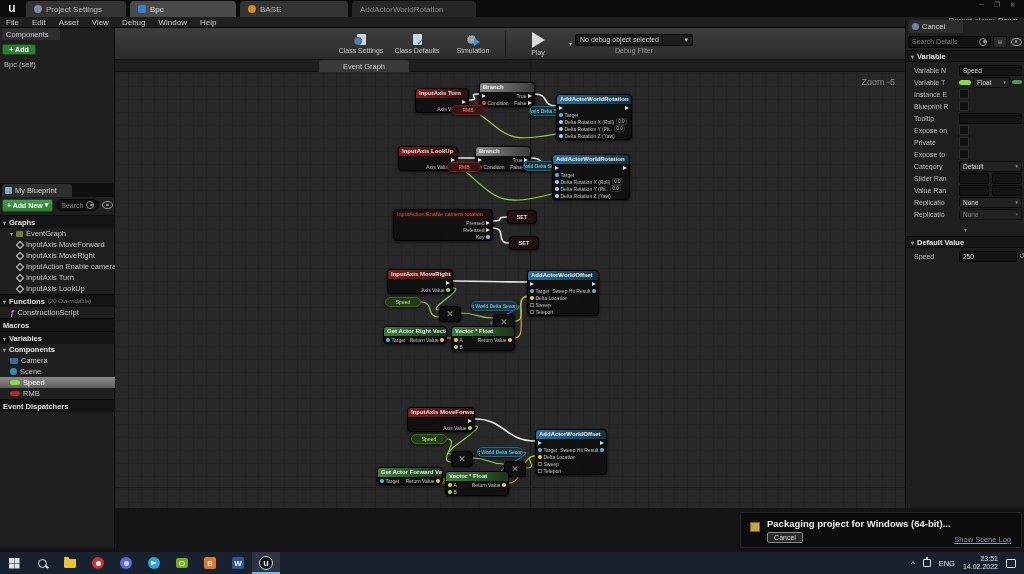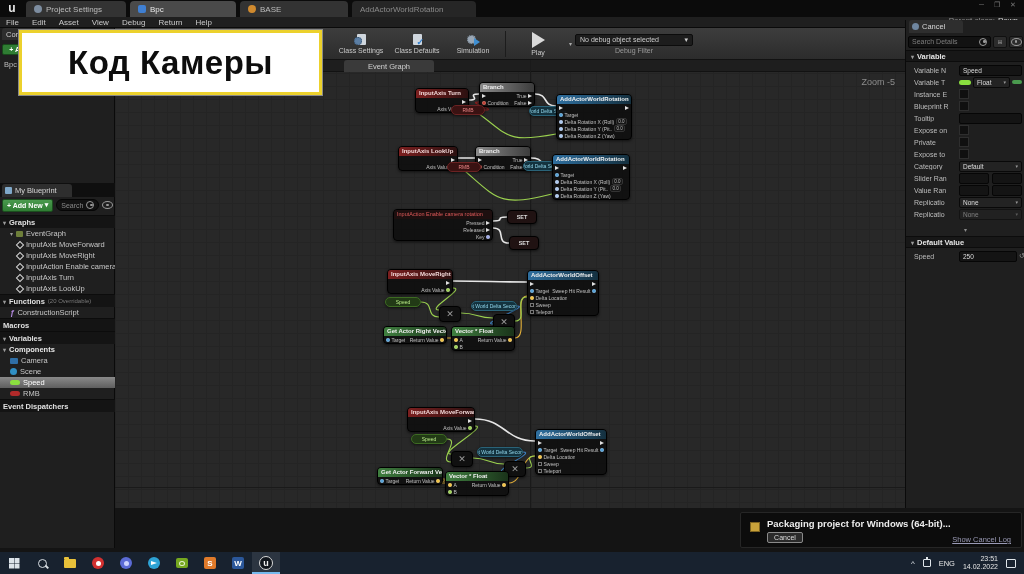--- a/index.html
+++ b/index.html
@@ -70,21 +70,21 @@
   .mi.camera{width:8px;height:6px;background:#2f6ea5;border-radius:1px;}
   .mi.scene{width:7px;height:7px;background:#2f8fc5;border-radius:50%;}
   .mi.pill-green{width:10px;height:5px;background:#8adf3f;border-radius:3px;}
   .mi.pill-red{width:10px;height:5px;background:#b02a2a;border-radius:3px;}
   
   #graph{left:115px;top:60px;width:790px;height:448px;overflow:hidden;background-color:#282828;
     background-image:linear-gradient(#242424 1px,transparent 1px),linear-gradient(90deg,#242424 1px,transparent 1px),
                      linear-gradient(#1d1d1d 1px,transparent 1px),linear-gradient(90deg,#1d1d1d 1px,transparent 1px);
     background-size:13px 13px,13px 13px,104px 104px,104px 104px;}
   #graph-tabstrip{position:absolute;left:0;top:0;width:790px;height:12px;background:#1e1e1e;border-bottom:1px solid #121212;box-sizing:border-box;}
-  #graph-tab{position:absolute;left:229px;top:0;width:90px;height:12px;background:#3a3a3a;border-radius:3px 3px 0 0;color:#d0d0d0;font-size:7.5px;display:flex;align-items:center;justify-content:center;gap:3px;text-align:right;}
+  #graph-tab{position:absolute;left:204px;top:0;width:90px;height:12px;background:#3a3a3a;border-radius:3px 3px 0 0;color:#d0d0d0;font-size:7.5px;display:flex;align-items:center;justify-content:center;gap:3px;text-align:right;}
   #zoom-label{position:absolute;right:10px;top:17px;color:#8d8d8d;font-size:9px;}
   #watermark{position:absolute;right:16px;bottom:12px;color:#3c3c3c;font-size:31px;font-weight:bold;letter-spacing:1px;}
   .gridline-v{position:absolute;left:415px;top:0;width:1px;height:448px;background:#1a1a1a;}
   .gridline-h{position:absolute;left:0;top:427px;width:790px;height:1px;background:#1a1a1a;}
   #wires-svg{position:absolute;left:0;top:0;}
   
   .node{position:absolute;background:rgba(14,14,14,.9);border:1px solid #000;border-radius:4px;box-shadow:0 1px 3px rgba(0,0,0,.6);box-sizing:border-box;}
   .node .hd{height:9px;line-height:9px;padding:0 3px;font-size:6px;font-weight:bold;color:#efefef;border-radius:3px 3px 0 0;white-space:nowrap;overflow:hidden;}
   .node.event .hd{background:linear-gradient(90deg,#7c1f1f,#2c1010);color:#f2d9d9;}
   .node.eventwide .hd{background:#1d0f0f;color:#e05a5a;font-weight:normal;font-size:5.5px;}
@@ -203,21 +203,21 @@
       </div>
     <div class="abs" id="win-controls">─  ❐  ✕</div>
   </div>
 
   <div class="abs" id="menubar">
       <div class="menu-item">File</div>
       <div class="menu-item">Edit</div>
       <div class="menu-item">Asset</div>
       <div class="menu-item">View</div>
       <div class="menu-item">Debug</div>
-      <div class="menu-item">Return</div>
+      <div class="menu-item">Window</div>
       <div class="menu-item">Help</div>
     </div>
   <div class="abs" id="parent-class">
     <span>Parent class:</span><b>Pawn</b>
   </div>
 
   <div class="abs" id="toolbar">
     <div style="width:218px"></div>
     <div class="tbtn">
       <span class="tico">
@@ -907,26 +907,23 @@
         </div>
       </div>
     </div>
   </div>
 
 
   <div class="abs" id="toast">
     <span class="abs" id="toast-icon"></span>
     <span class="abs" id="toast-title">Packaging project for Windows (64-bit)...</span>
     <span class="abs" id="toast-cancel">Cancel</span>
-    <span class="abs" id="toast-link">Show Cancel Log</span>
+    <span class="abs" id="toast-link">Show Scene Log</span>
   </div>
 
-  <div class="abs" id="overlay">
-    <span id="overlay-text">Код Камеры</span>
-  </div>
 
   <div class="abs" id="taskbar">
     <div id="tb-icons" style="display:flex;align-items:center;">
         <div class="tb-slot">
           <span class="tbi start"></span>
         </div>
         <div class="tb-slot">
           <span class="tbi search"></span>
         </div>
         <div class="tb-slot">

